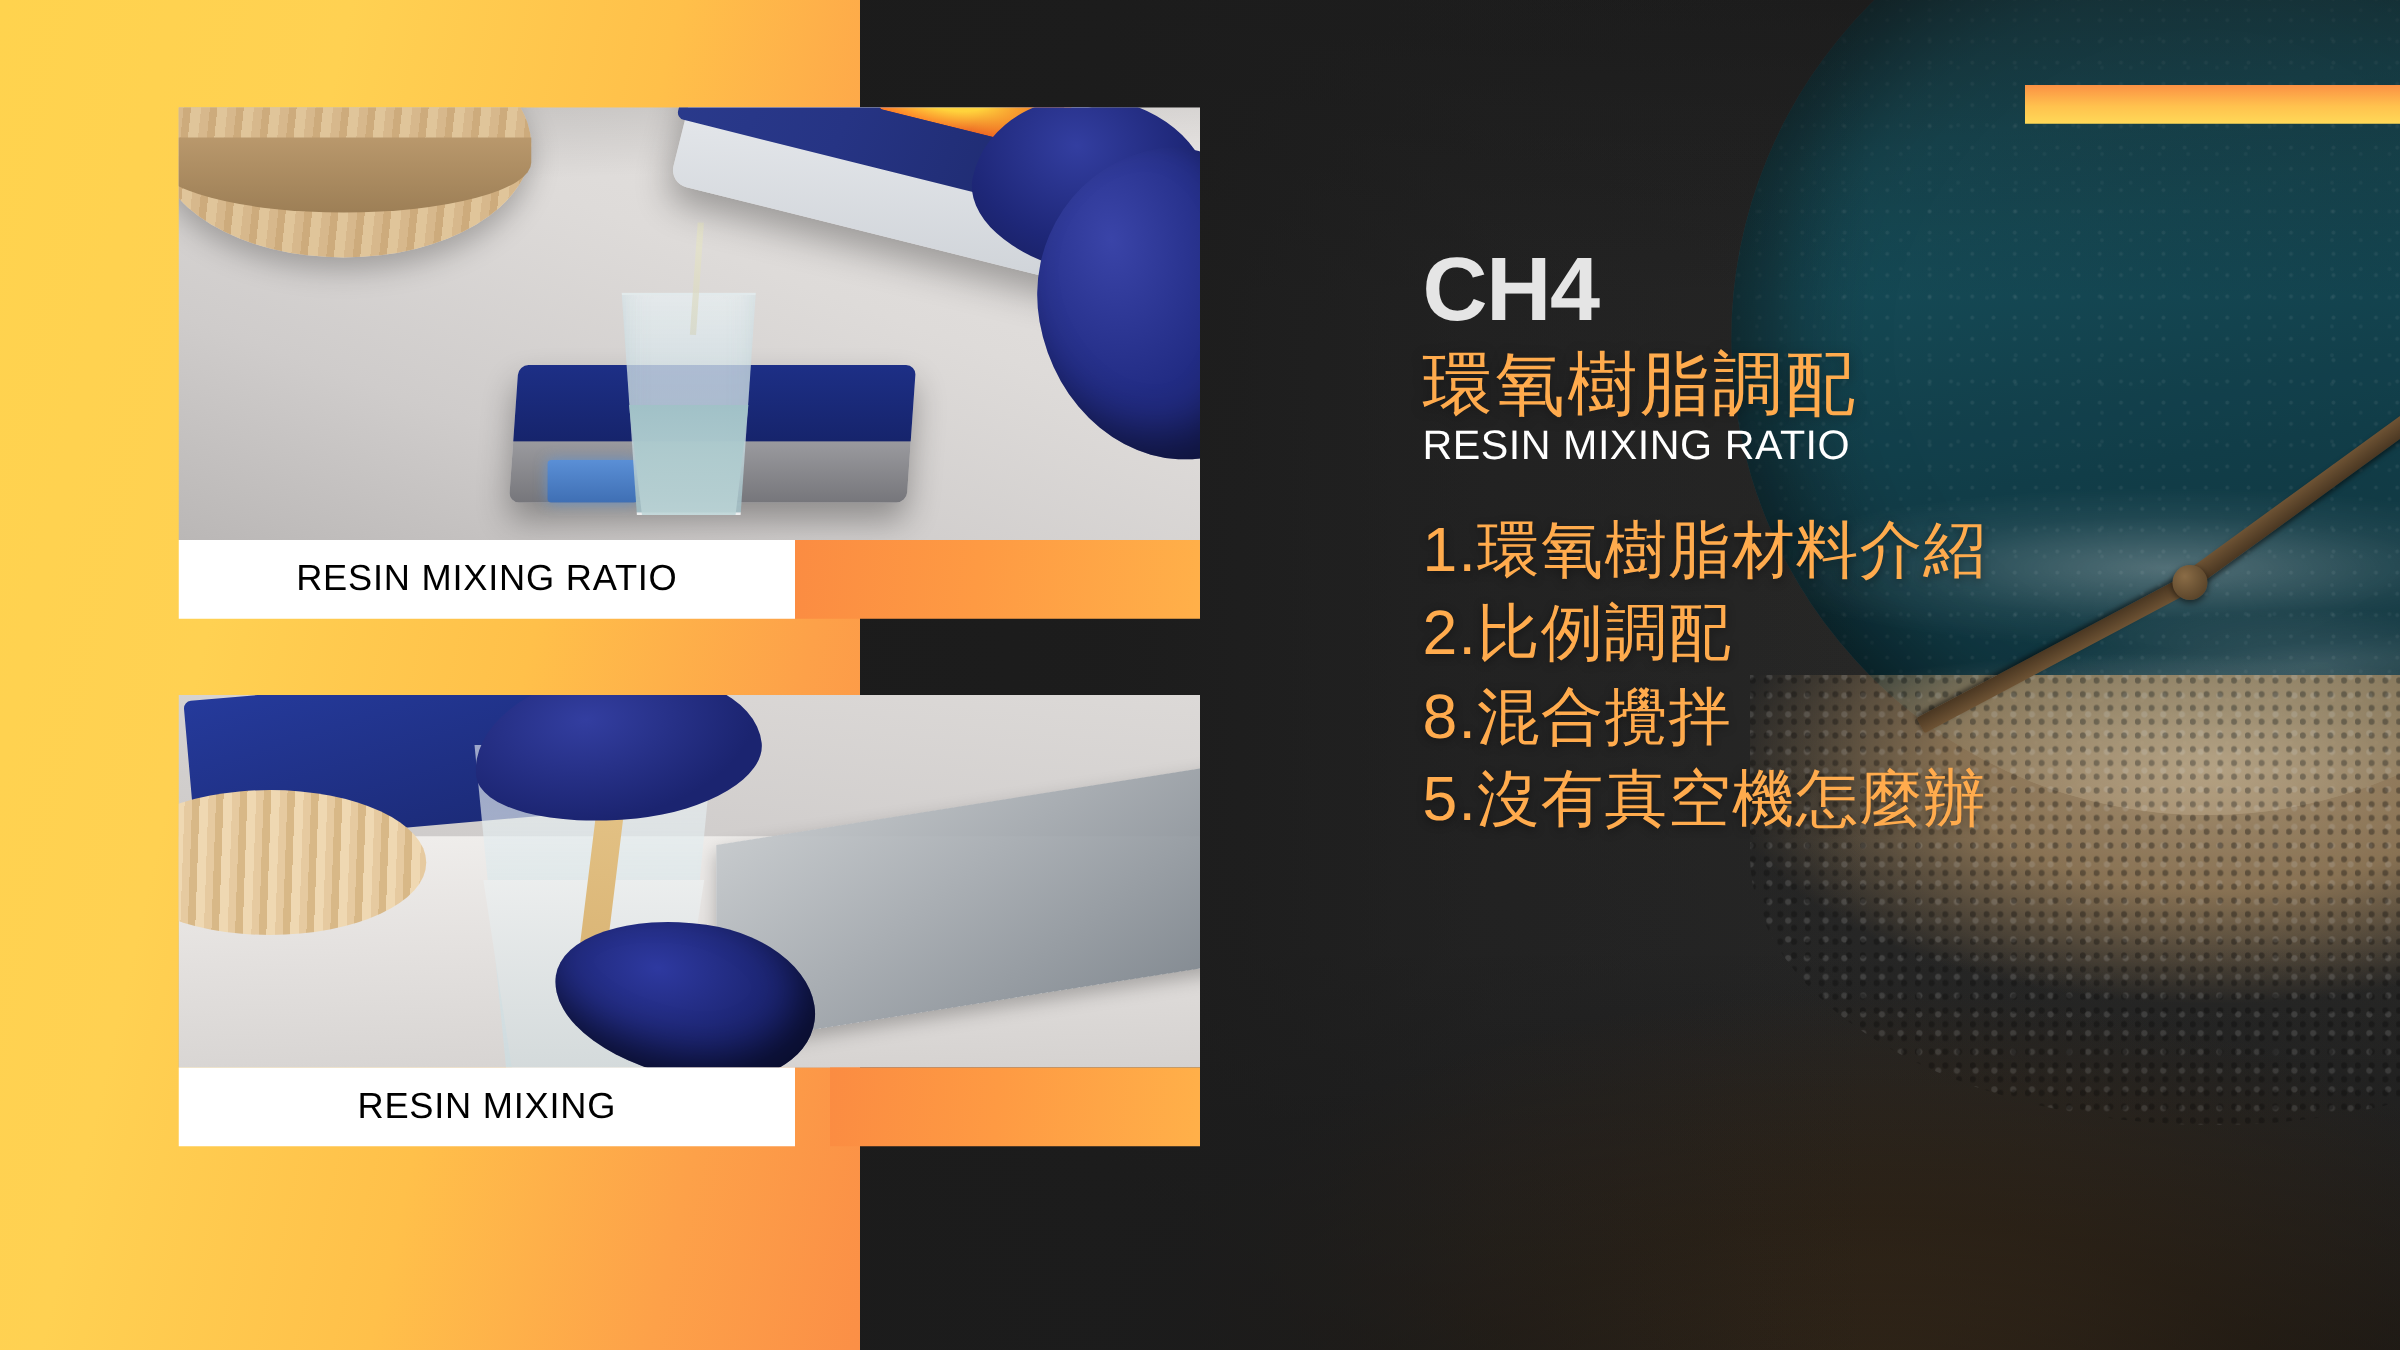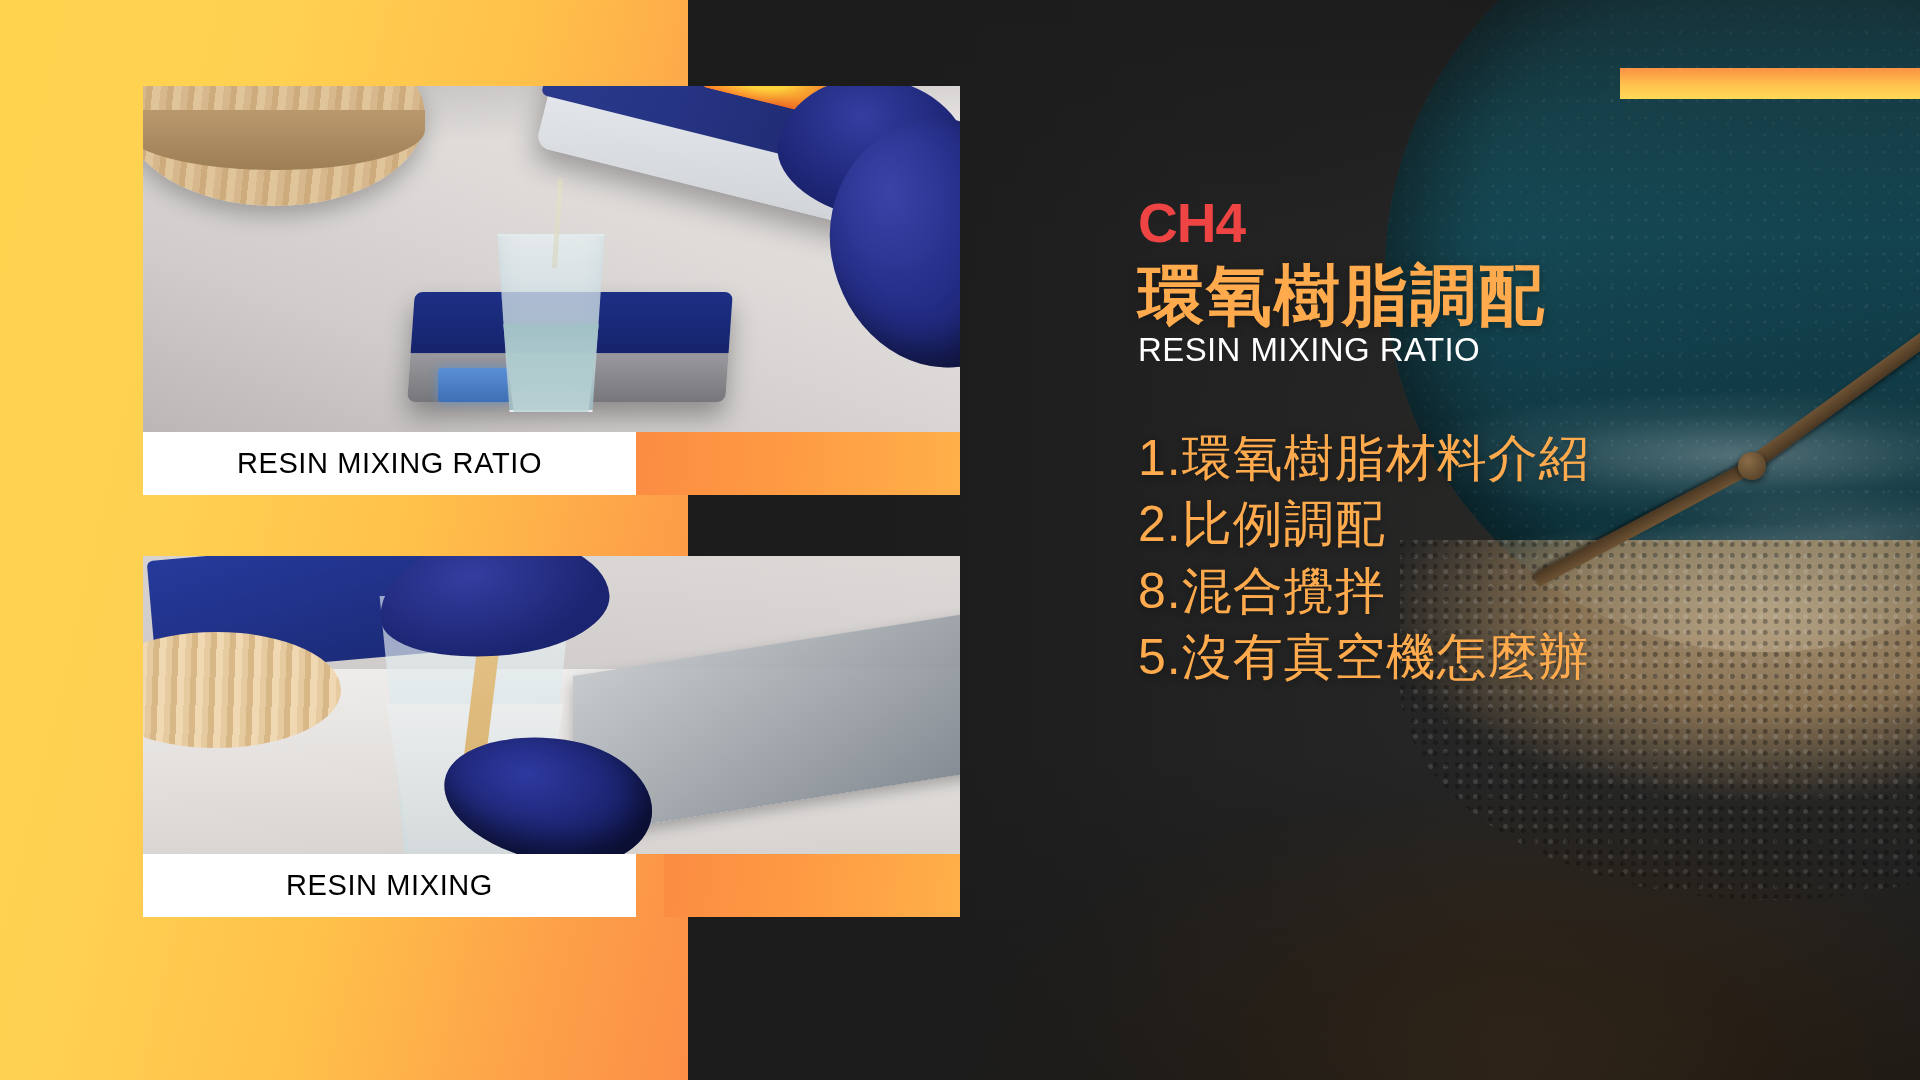--- a/index.html
+++ b/index.html
@@ -258,42 +258,42 @@
 
   
   .accent-bar {
     position:absolute; left:1620px; top:68px; width:300px; height:31px;
     background:linear-gradient(180deg,#fb9144 0%, #ffc24e 55%, #ffd957 100%);
   }
 
   
   .right-block { position:absolute; left:1138px; top:196px; width:760px; }
   .chapter {
-    color:#ef4444;
-    font-size:55px;
+    color:#e5e5e5;
+    font-size:72px;
     font-weight:bold;
     letter-spacing:-1px;
     line-height:1;
   }
   .title-cn {
     color:#ffab4d;
-    font-size:66px;
-    font-weight:bold;
+    font-size:56px;
+    font-weight:normal;
     line-height:1.12;
     margin-top:8px;
     letter-spacing:2px;
     text-shadow:0 2px 10px rgba(0,0,0,.35);
   }
   .title-en {
     color:#ffffff;
     font-size:33px;
     letter-spacing:.4px;
     margin-top:-2px;
   }
-  .topic-list { margin-top:56px; }
+  .topic-list { margin-top:32px; }
   .topic-item {
     color:#ffab4d;
     font-size:50px;
     line-height:1.33;
     letter-spacing:1px;
     text-shadow:0 2px 8px rgba(0,0,0,.4);
     white-space:nowrap;
   }
 </style>
 </head>

